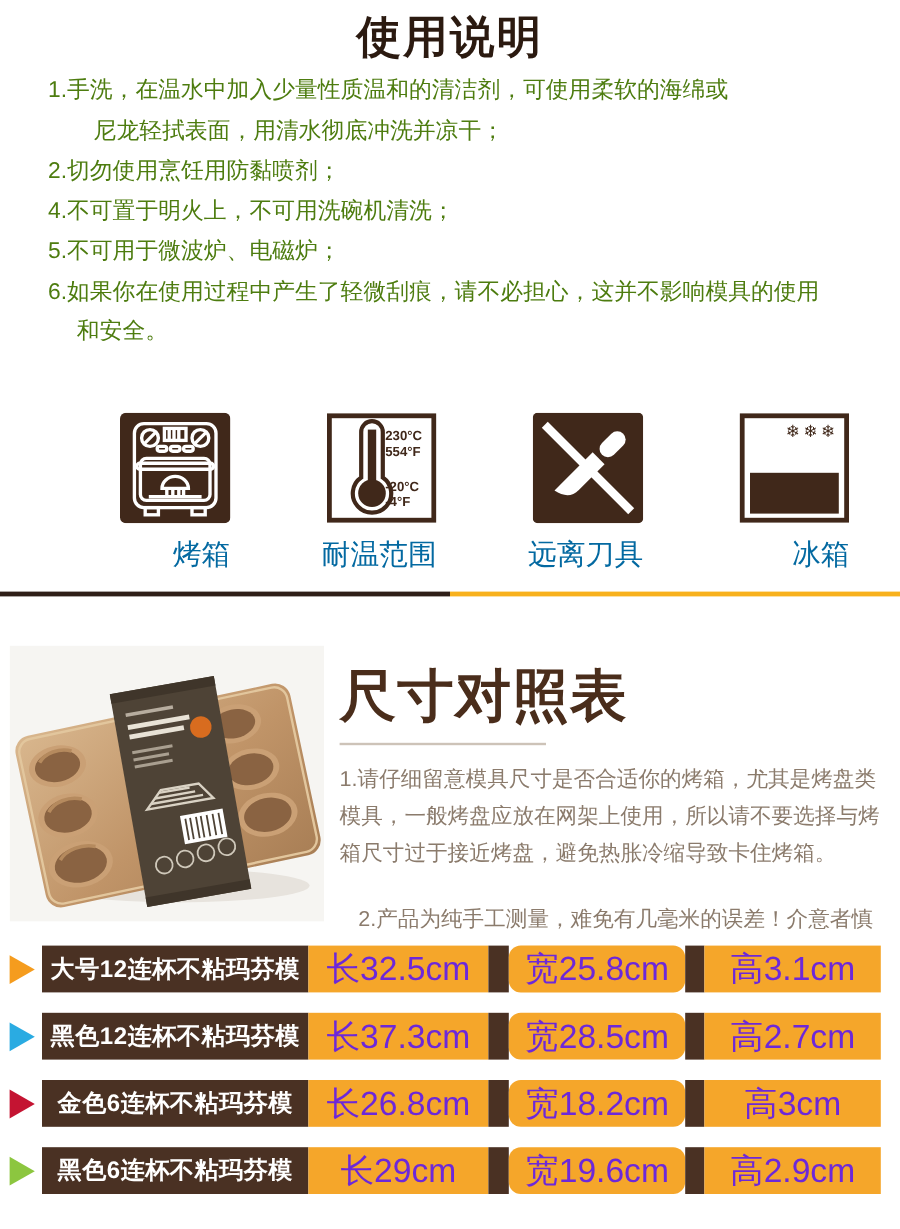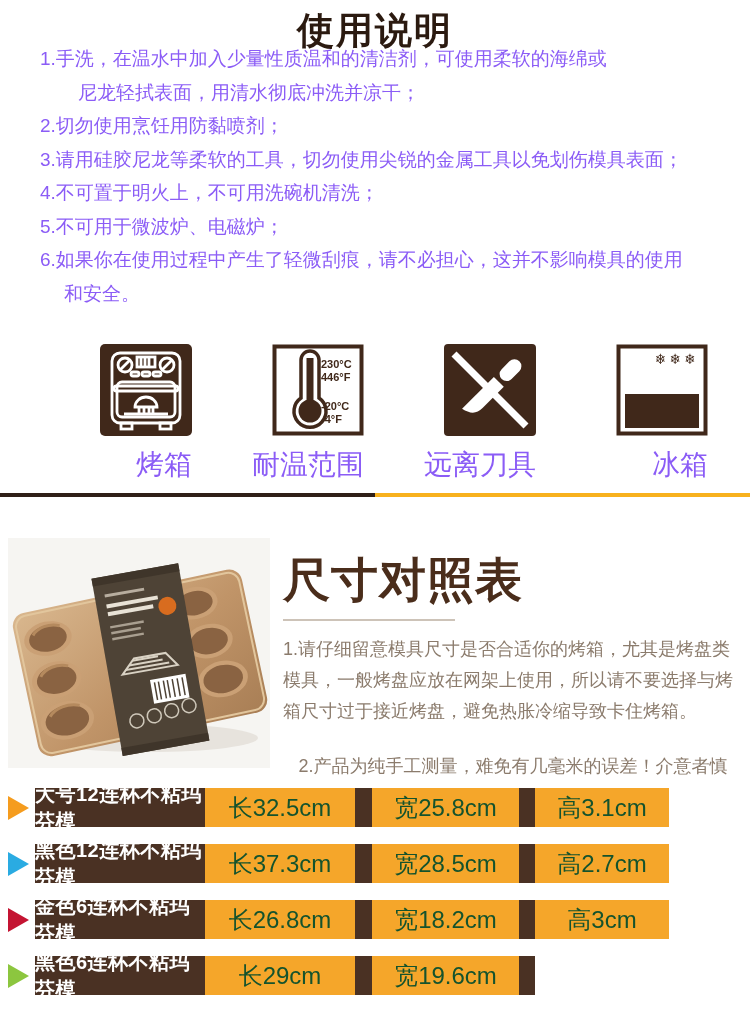--- a/index.html
+++ b/index.html
@@ -2,30 +2,30 @@
 <html><head>
 <meta charset="utf-8">
 <style>
   html,body{margin:0;padding:0;background:#ffffff;}
   body{font-family:"Liberation Sans","DejaVu Sans",sans-serif;}
   .page{position:relative;width:750px;height:1024px;background:#ffffff;overflow:hidden;margin:0 auto;}
 
   
   .usage-title{position:absolute;top:6px;left:0;width:750px;text-align:center;
     font-size:37px;font-weight:bold;color:#2b1a10;letter-spacing:2px;}
-  .usage-list{position:absolute;top:42px;left:40px;width:676px;
-    font-size:19px;color:#8b5cf6;line-height:33.5px;}
+  .usage-list{position:absolute;top:59px;left:40px;width:676px;
+    font-size:19px;color:#4d7c0f;line-height:33.5px;}
   .usage-line2a{padding-left:38px;}
   .usage-line2b{padding-left:24px;}
 
   
   .icons-row{position:absolute;top:333px;left:42px;width:666px;display:flex;justify-content:space-between;}
   .icon-group{width:150px;display:flex;flex-direction:column;align-items:flex-end;margin-top:11px;}
   .icon-box{position:relative;width:92px;height:92px;}
-  .icon-label{margin-top:10px;font-size:28px;color:#8b5cf6;}
+  .icon-label{margin-top:10px;font-size:24px;color:#0369a1;}
   .temp-txt{position:absolute;right:5px;font-size:11px;font-weight:bold;color:#40281a;line-height:13px;text-align:left;width:38px;}
   .temp-hi{top:14px;}
   .temp-lo{top:56px;}
   .flakes{position:absolute;top:7px;right:9px;font-size:14px;letter-spacing:3px;color:#40281a;}
 
   
   .divider{position:absolute;top:493px;left:0;width:750px;height:4px;display:flex;}
   .divider-left{width:375px;height:100%;background:#2f1f18;}
   .divider-right{width:375px;height:100%;background:#f8b11d;}
 
@@ -37,44 +37,43 @@
   .size-p{font-size:18px;line-height:31px;color:#8b7b6c;margin:0;}
   .size-p1{margin-top:13px;}
   .size-p2{margin-top:24px;text-align:center;}
 
   
   .size-table{position:absolute;top:788px;left:8px;}
   .t-row{display:flex;align-items:center;height:39px;margin-bottom:17px;}
   .t-marker{width:0;height:0;border-top:12px solid transparent;border-bottom:12px solid transparent;
     border-left:21px solid #f59c1e;margin-right:6px;}
   .t-bar{display:flex;height:39px;}
-  .t-name{width:170px;background:#4a3123;color:#ffffff;font-size:20px;font-weight:bold;
+  .t-name{width:222px;background:#4a3123;color:#ffffff;font-size:20px;font-weight:bold;
     display:flex;align-items:center;justify-content:center;letter-spacing:0.5px;}
-  .t-val{background:#f5a62a;color:#14532d;font-size:24px;display:flex;align-items:center;justify-content:center;}
+  .t-val{background:#f5a62a;color:#6d28d9;font-size:28px;display:flex;align-items:center;justify-content:center;}
   .t-len{width:150px;}
-  .t-wid{width:147px;}
-  .t-hei{width:134px;}
+  .t-wid{width:147px;border-radius:10px;}
+  .t-hei{width:147px;}
   .t-sep{background:#4a3123;}
   .t-sep1{width:17px;}
   .t-sep2{width:16px;}
 </style>
 </head>
 <body>
 
 <div class="page">
 
   <div class="usage-title">使用说明</div>
 
   <div class="usage-list">
     <div>
       <div>1.手洗，在温水中加入少量性质温和的清洁剂，可使用柔软的海绵或</div>
       <div class="usage-line2a">尼龙轻拭表面，用清水彻底冲洗并凉干；</div>
     </div>
     <div>2.切勿使用烹饪用防黏喷剂；</div>
-    <div>3.请用硅胶尼龙等柔软的工具，切勿使用尖锐的金属工具以免划伤模具表面；</div>
     <div>4.不可置于明火上，不可用洗碗机清洗；</div>
     <div>5.不可用于微波炉、电磁炉；</div>
     <div>
       <div>6.如果你在使用过程中产生了轻微刮痕，请不必担心，这并不影响模具的使用</div>
       <div class="usage-line2b">和安全。</div>
     </div>
   </div>
 
   <div class="icons-row">
 
@@ -114,21 +113,21 @@
     <div class="icon-group">
       <div class="icon-box">
         <svg width="92" height="92" viewBox="0 0 92 92">
           <rect x="2.5" y="2.5" width="87" height="87" fill="#ffffff" stroke="#40281a" stroke-width="4"></rect>
           <path d="M29 16 a9 9 0 0 1 18 0 v38 a16 16 0 1 1 -18 0 z" fill="none" stroke="#40281a" stroke-width="3.5"></path>
           <rect x="34.5" y="14" width="7" height="46" fill="#40281a"></rect>
           <circle cx="38" cy="67" r="11.5" fill="#40281a"></circle>
         </svg>
         <div class="temp-txt temp-hi">
           <div>230°C</div>
-          <div>446°F</div>
+          <div>554°F</div>
         </div>
         <div class="temp-txt temp-lo">
           <div>-20°C</div>
           <div>-4°F</div>
         </div>
       </div>
       <div class="icon-label">耐温范围</div>
     </div>
 
     <div class="icon-group">
@@ -287,17 +286,18 @@
     </div>
 
     <div class="t-row">
       <div class="t-marker" style="border-left-color: rgb(140, 198, 63);"></div>
       <div class="t-bar">
         <div class="t-name">黑色6连杯不粘玛芬模</div>
         <div class="t-val t-len">长29cm</div>
         <div class="t-sep t-sep1"></div>
         <div class="t-val t-wid">宽19.6cm</div>
         <div class="t-sep t-sep2"></div>
+        <div class="t-val t-hei">高2.9cm</div>
       </div>
     </div>
 
   </div>
 </div>
 
 </body></html>

